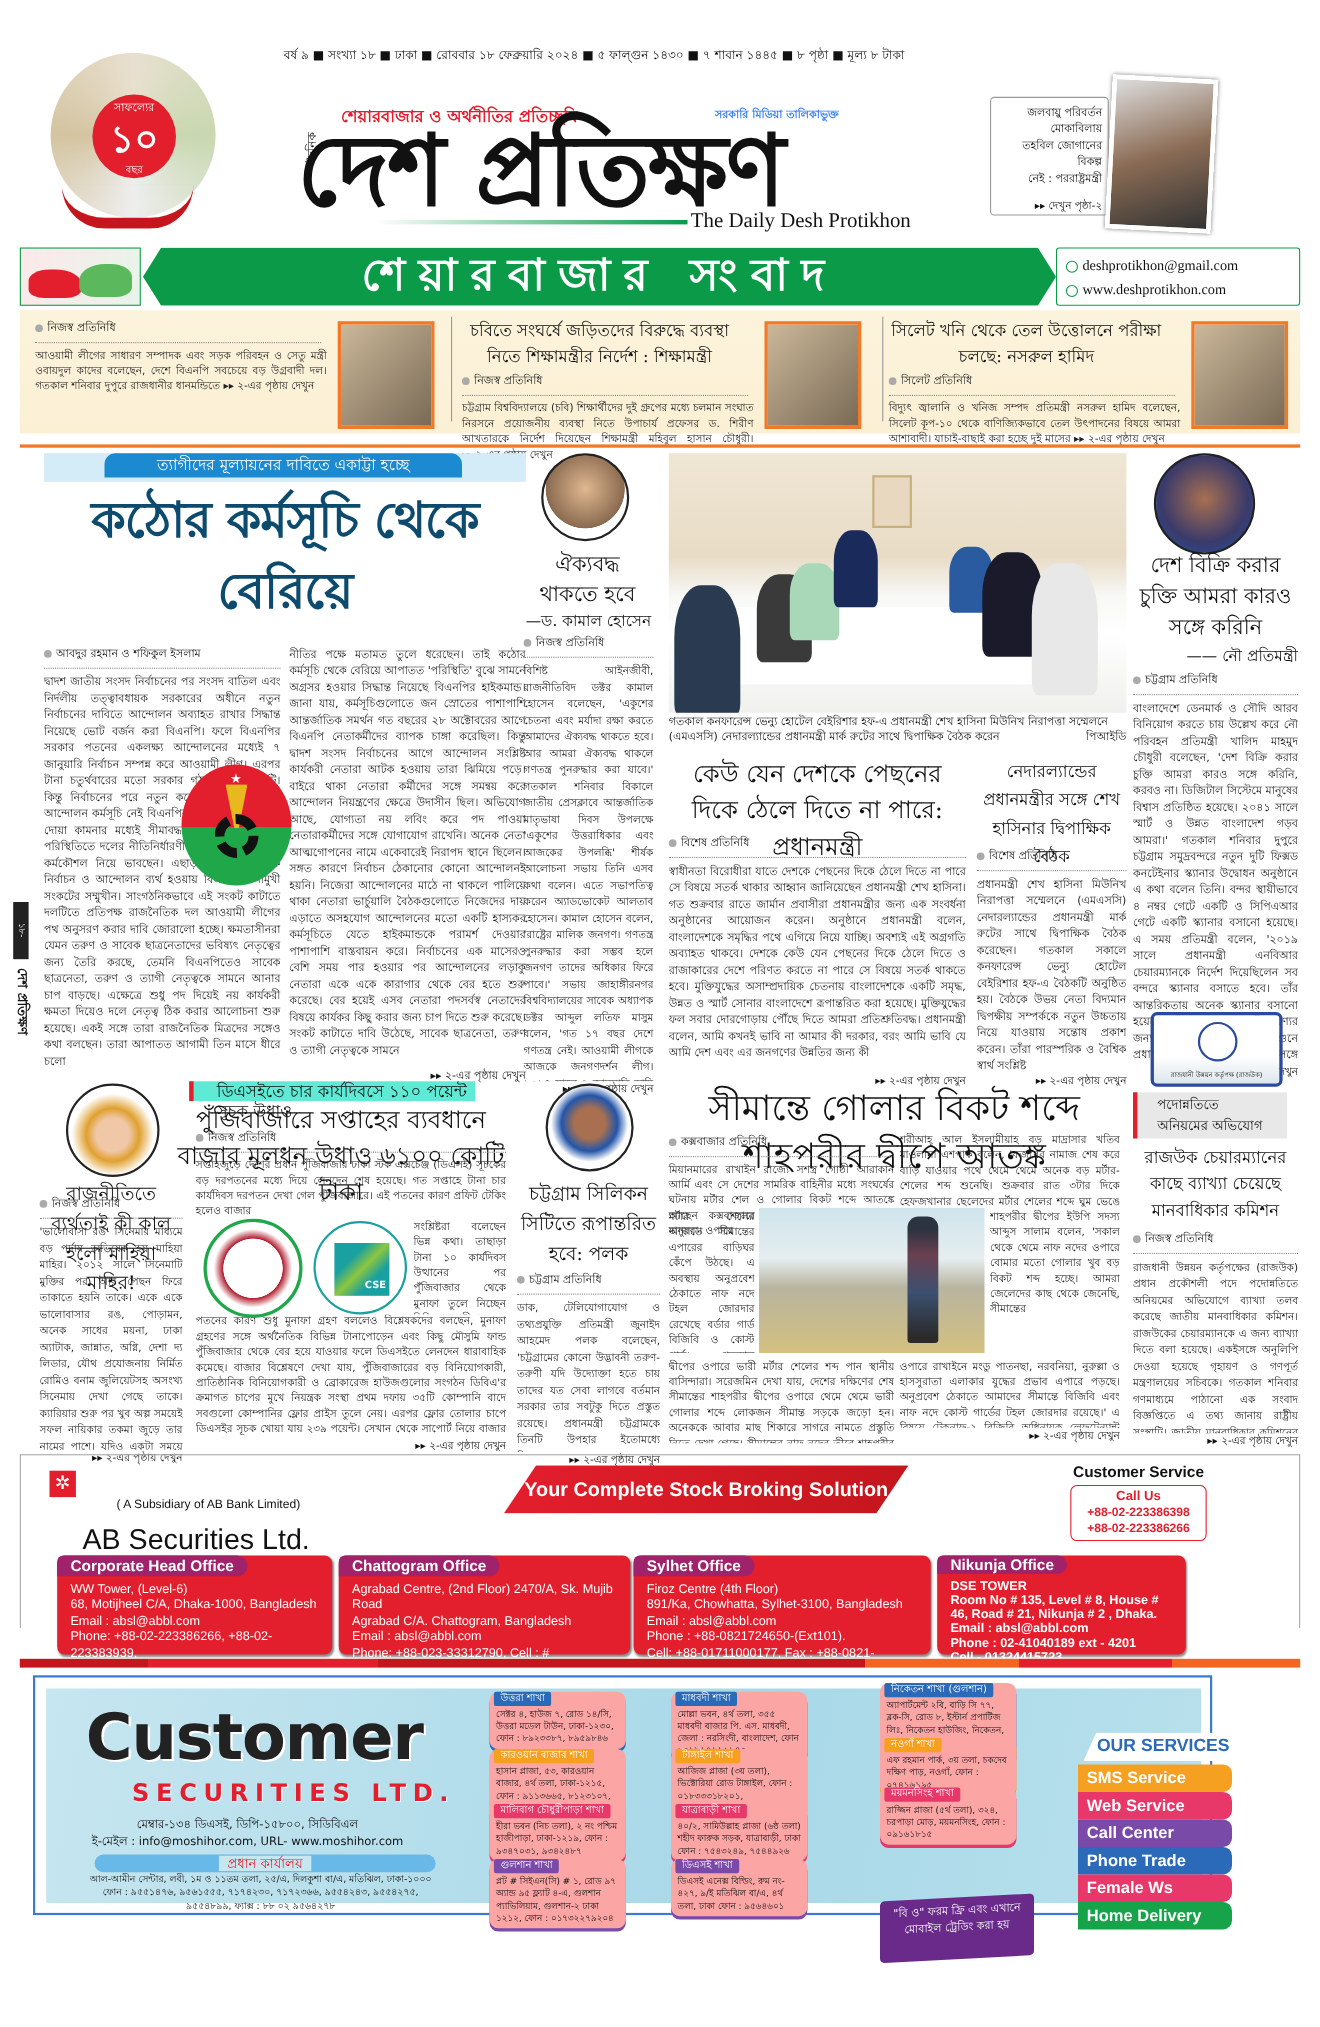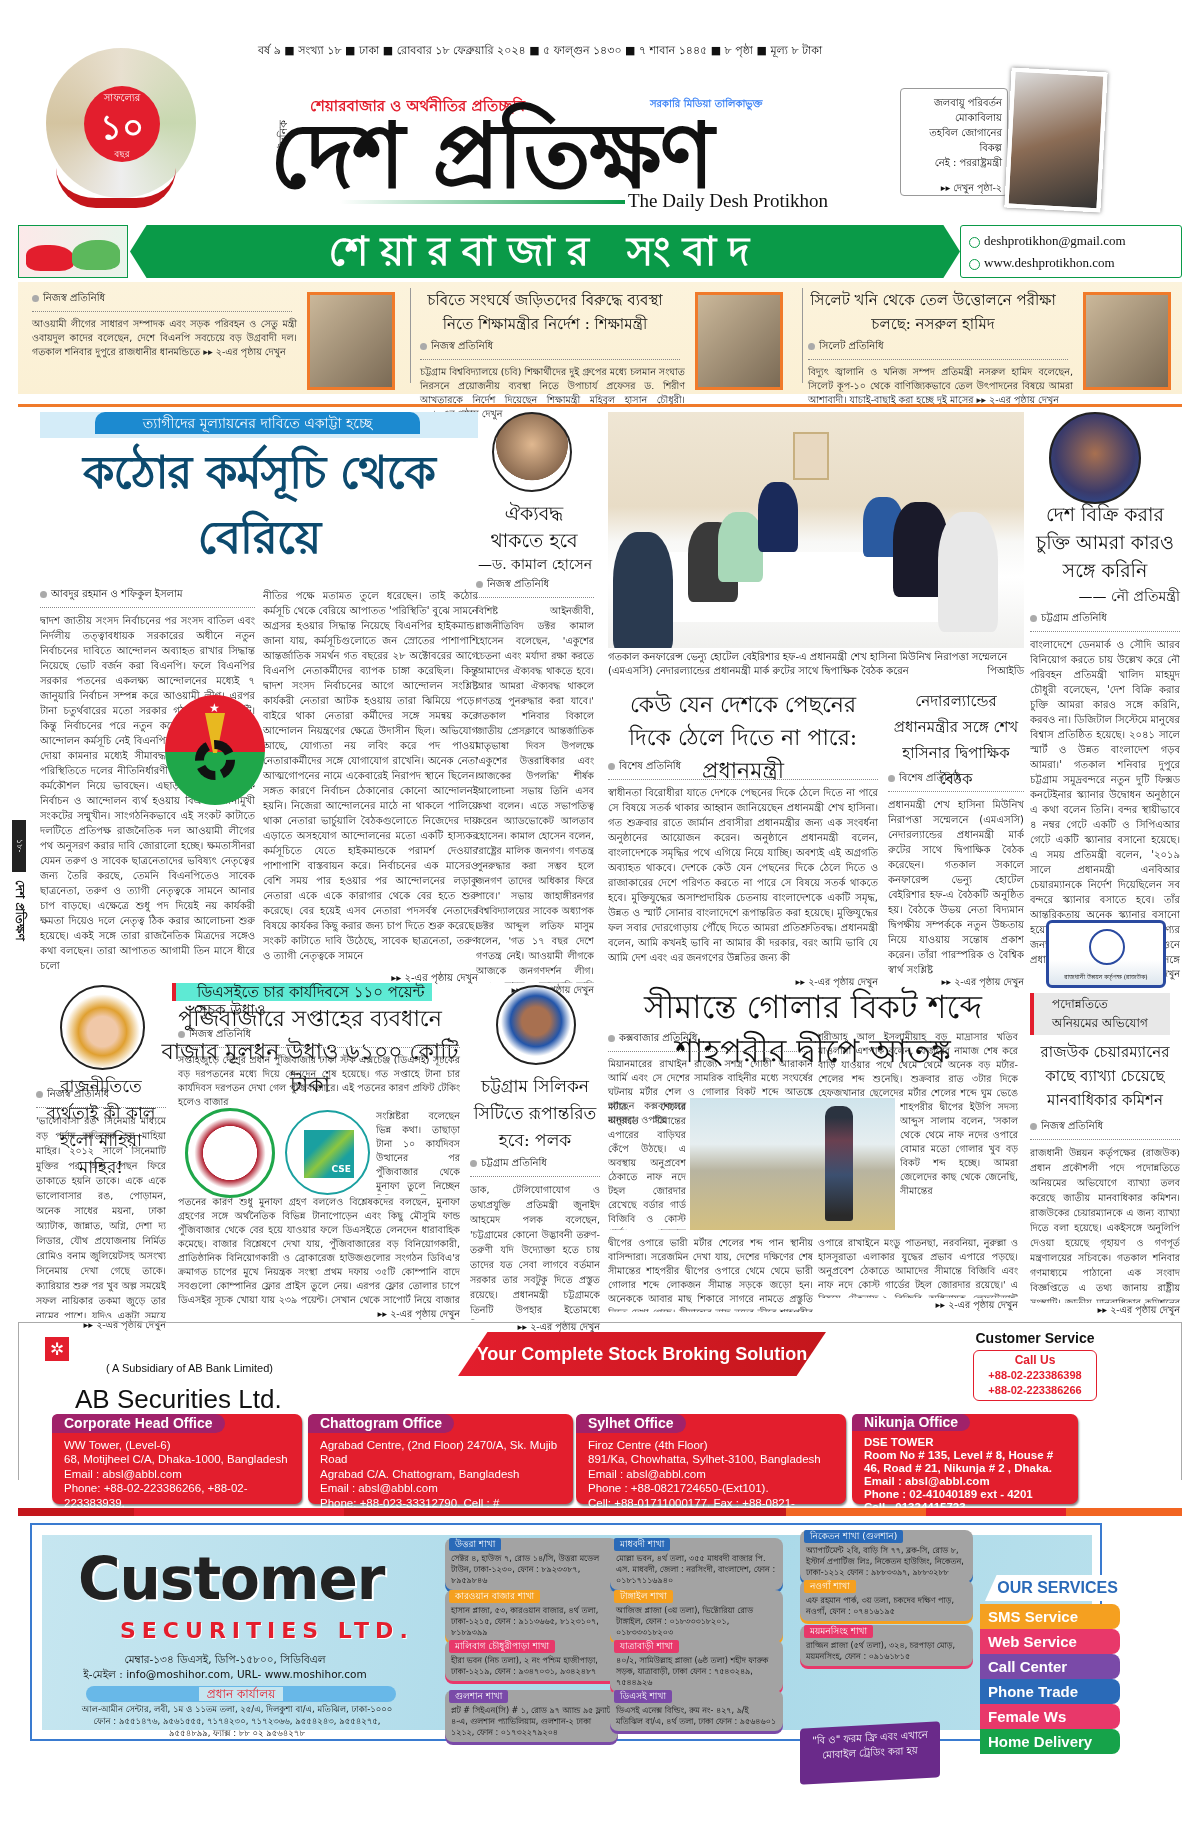--- a/index.html
+++ b/index.html
@@ -99,21 +99,21 @@
 #ab-bottom{left:18px;top:1508px;width:1164px;height:8px;background:linear-gradient(90deg,#c4161c 10%,#e31e2d 10% 28%,#c4161c 28% 66%,#f26522 66% 78%,#e31e2d 78% 90%,#f26522 90%)}
 
 #mo-ad{left:30px;top:1523px;width:1072px;height:218px;border:2px solid #3a7bd0;background:#fff}
 #mo-inner{left:42px;top:1535px;width:1050px;height:195px;background:linear-gradient(100deg,#c6e6f0,#a8d8e8 60%,#b8e0ec)}
 #mo-logo{left:78px;top:1545px;font-family:"DejaVu Sans",sans-serif;font-weight:bold;font-size:58px;color:#222;letter-spacing:-1px;text-shadow:2px 2px 0 #fff}
 #mo-securities{left:120px;top:1618px;font-family:"DejaVu Sans",sans-serif;font-weight:bold;font-size:22px;letter-spacing:6px;color:#e31e2d;text-shadow:1px 1px 0 #fff}
 #mo-member{left:60px;top:1652px;width:330px;text-align:center;font-size:10.5px;line-height:15px}
 #mo-ho{left:86px;top:1686px;width:310px;height:16px;background:#68b8e8;border-radius:8px;text-align:center;color:#e31e2d;font-size:12px;line-height:16px}
 #mo-ho span{background:#c6e6f0;padding:0 8px}
 #mo-addr{left:52px;top:1703px;width:370px;text-align:center;font-size:8.5px;line-height:12px}
-.branch{position:absolute;width:173px;background:#a3a3a3;border-radius:8px;font-size:8px;line-height:11px;padding:0 6px 4px;box-shadow:0 3px 0 var(--c)}
+.branch{position:absolute;width:124px;background:#fca5a5;border-radius:8px;font-size:8px;line-height:11px;padding:0 6px 4px;box-shadow:0 3px 0 var(--c)}
 .branch .bh{display:inline-block;background:var(--c);color:#fff;font-size:9px;padding:1px 6px;margin:0 0 2px -2px;border-radius:2px}
 #mo-services-hd{left:985px;top:1575px;width:145px;height:26px;background:#fff;color:#2a6ab8;font-family:"Liberation Sans",sans-serif;font-weight:bold;font-size:16px;text-align:center;line-height:26px;clip-path:polygon(8% 0,100% 0,92% 100%,0 100%)}
 .svc{position:absolute;left:980px;width:140px;height:25px;color:#fff;font-family:"Liberation Sans",sans-serif;font-weight:bold;font-size:15px;line-height:25px;padding-left:8px;border-radius:0 8px 8px 0}
 #bo-form{left:800px;top:1725px;width:140px;height:56px;background:#6a2a8a;color:#fff;font-size:10px;line-height:15px;text-align:center;padding-top:5px;transform:skewY(-3deg);border-radius:4px}
 </style>
 </head>
 <body>
 
 <div class="abs" id="dateline">বর্ষ ৯ ■ সংখ্যা ১৮ ■ ঢাকা ■ রোববার ১৮ ফেব্রুয়ারি ২০২৪ ■ ৫ ফাল্গুন ১৪৩০ ■ ৭ শাবান ১৪৪৫ ■ ৮ পৃষ্ঠা ■ মূল্য ৮ টাকা</div>
 <div class="abs" id="anniv">

